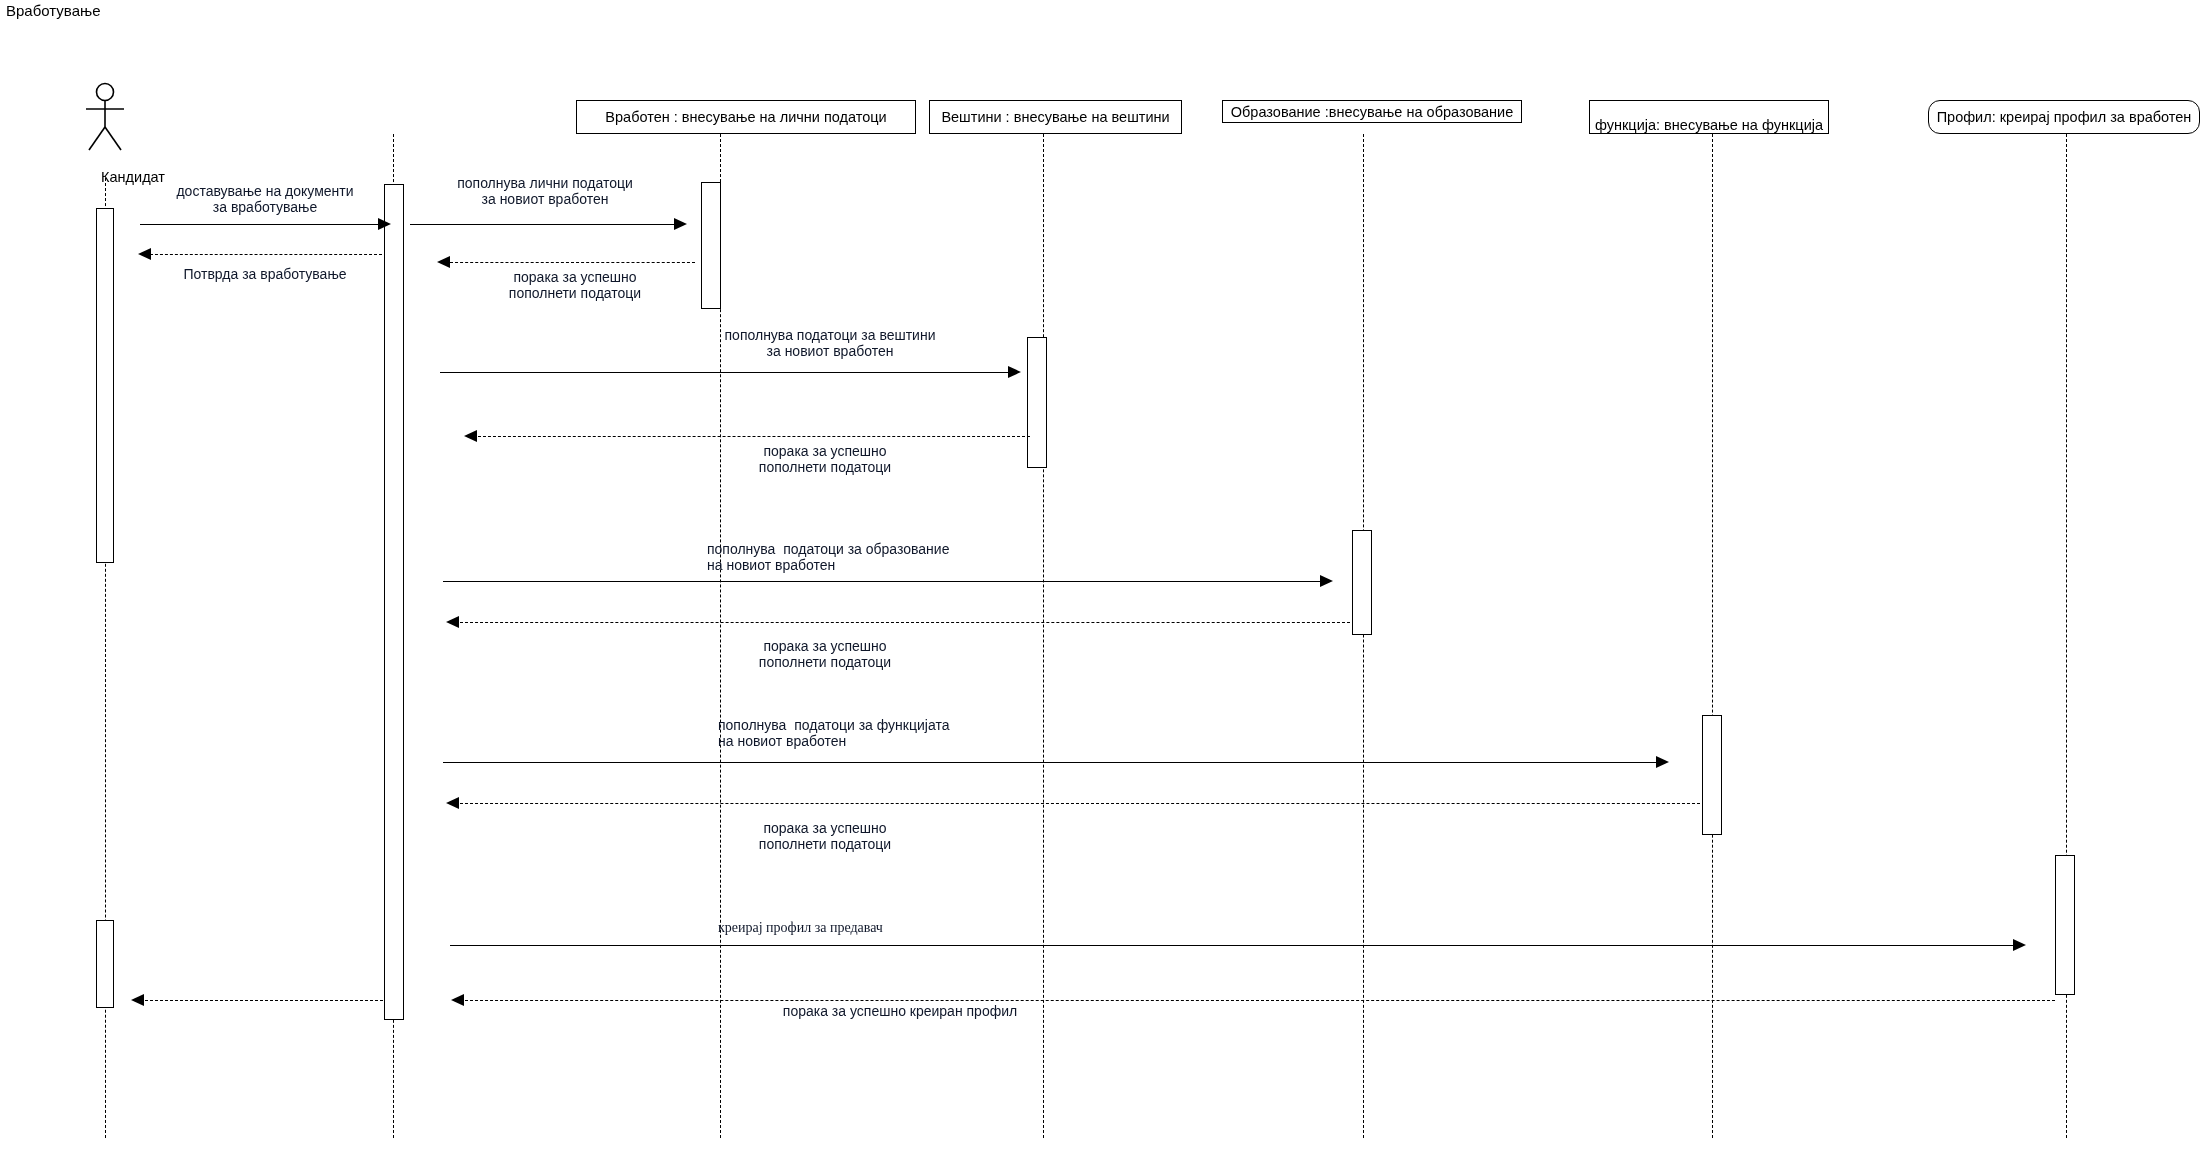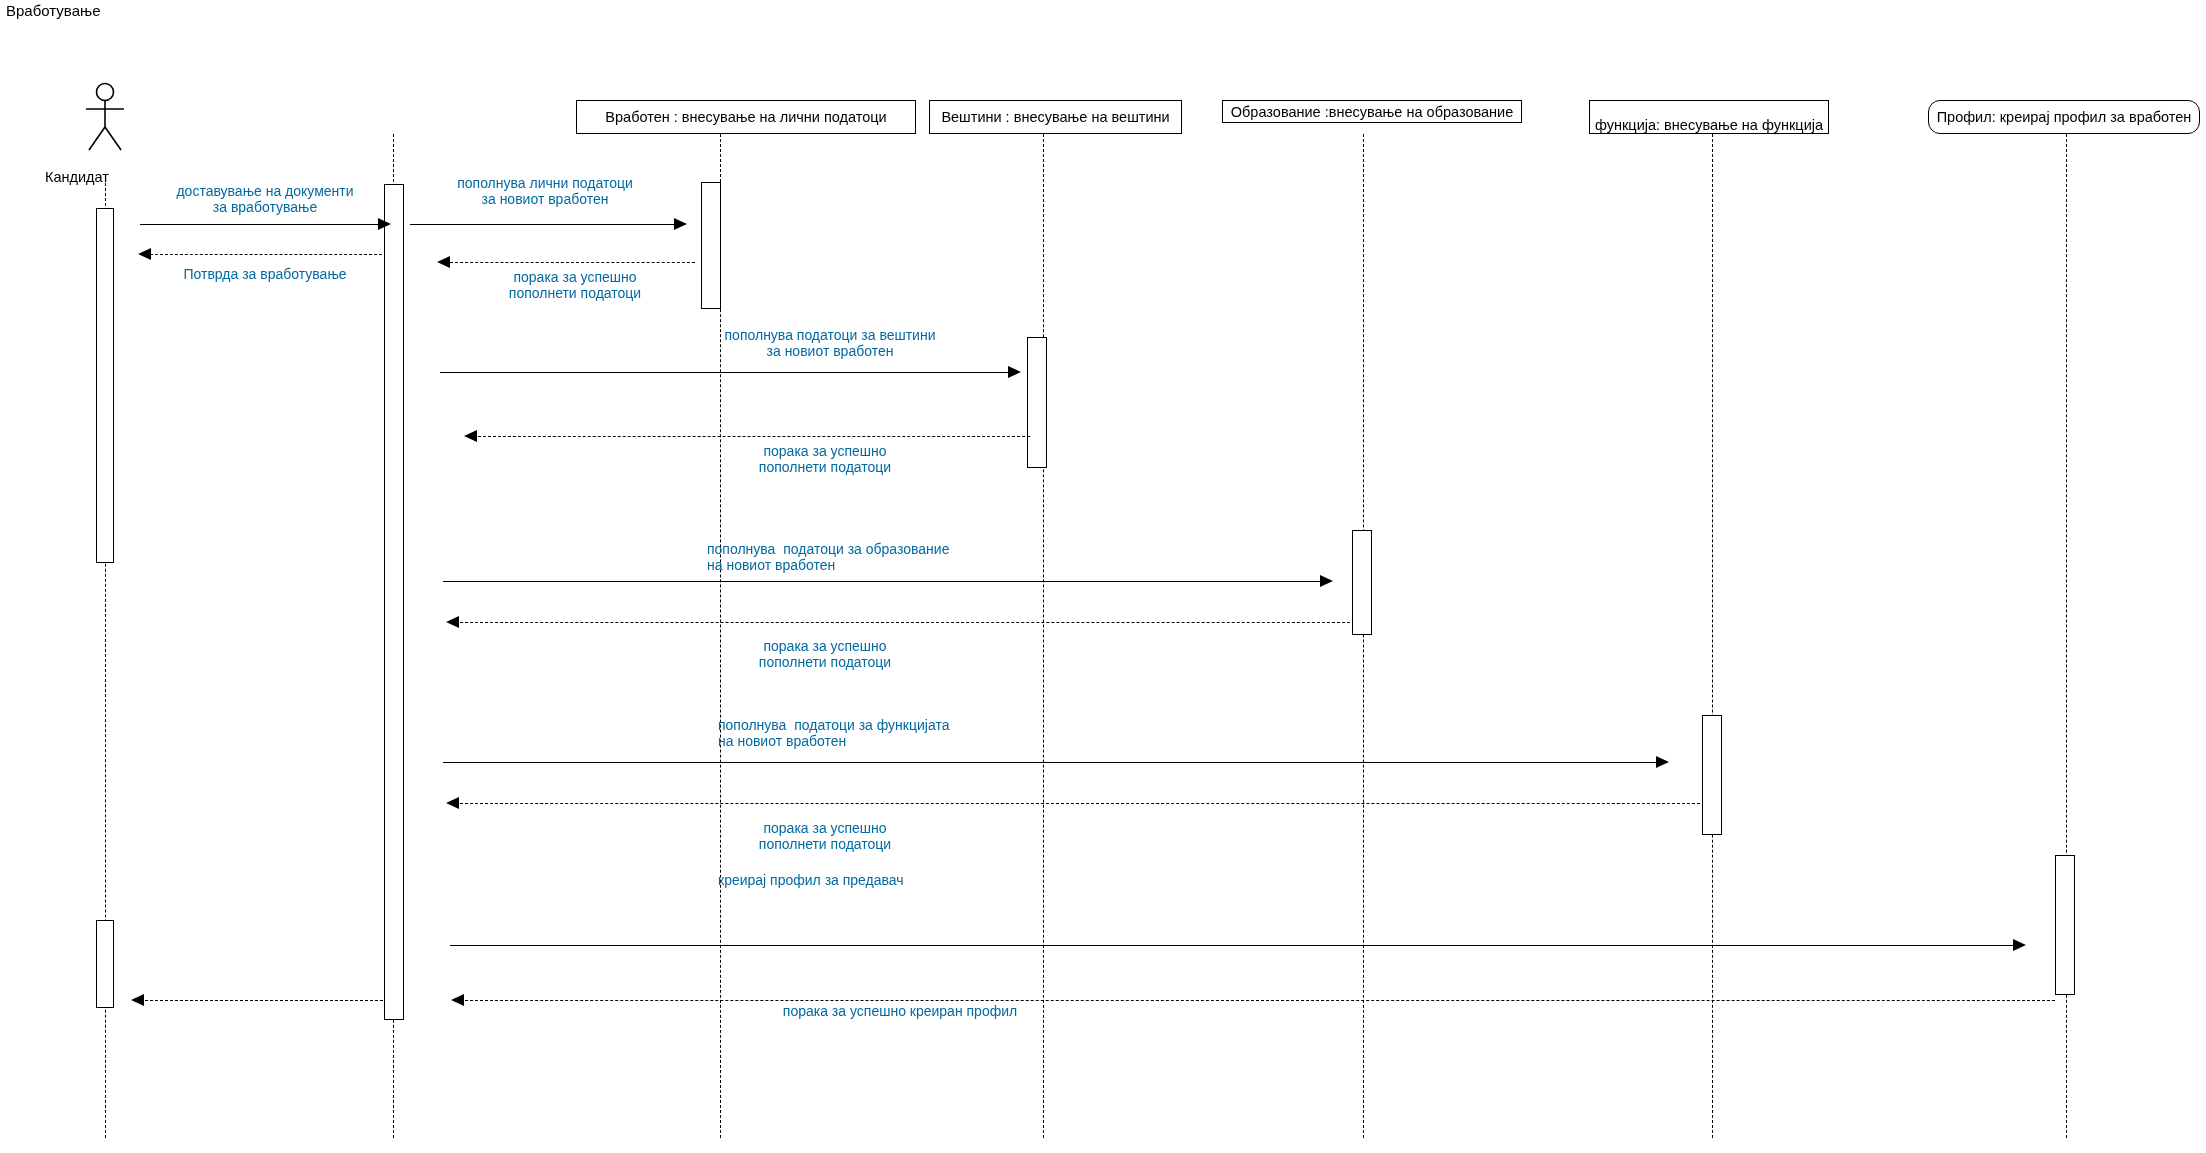--- a/index.html
+++ b/index.html
@@ -40,21 +40,21 @@
     border:1.4px solid #000;
     background:#fff;
   }
   .actor {
     position:absolute;
   }
   .actor-label {
     position:absolute;
     font-size:14.5px;
     white-space:nowrap;
-    text-align:left;
+    text-align:right;
   }
   .msg-line {
     position:absolute;
     height:0;
     border-top:1.6px solid #000;
   }
   .msg-line.dashed {
     border-top:1.6px dashed #000;
   }
   .arrowhead {
@@ -69,21 +69,21 @@
   .arrow-left {
     border-top:6px solid transparent;
     border-bottom:6px solid transparent;
     border-right:13px solid #000;
   }
   .msg-label {
     position:absolute;
     font-size:14px;
     line-height:16px;
     white-space:pre;
-    color:#0369a1;
+    color:#0f172a;
   }
   .msg-label.center { text-align:center; }
 </style>
 </head>
 <body>
 
 <div id="canvas">
 
   <div class="title" style="left:6px; top:2px;">Вработување</div>
 
@@ -180,21 +180,21 @@
   <div class="msg-label" style="left:718px; top:717px; width:420px;">пополнува  податоци за функцијата
 на новиот вработен</div>
 
   <div class="msg-line dashed" style="left:460px; top:803px; width:1240px;"></div>
   <div class="arrowhead arrow-left" style="left:446px; top:797px;"></div>
   <div class="msg-label center" style="left:610px; top:820px; width:430px;">порака за успешно
 пополнети податоци</div>
 
   <div class="msg-line" style="left:450px; top:945px; width:1565px;"></div>
   <div class="arrowhead arrow-right" style="left:2013px; top:939px;"></div>
-  <div class="msg-label" style="left:718px; top:872px; width:330px;">креирај профил за предавач</div>
+  <div class="msg-label" style="left:718px; top:920px; width:330px;font-family:Liberation Serif, serif;">креирај профил за предавач</div>
 
   <div class="msg-line dashed" style="left:465px; top:1000px; width:1590px;"></div>
   <div class="arrowhead arrow-left" style="left:451px; top:994px;"></div>
   <div class="msg-label center" style="left:660px; top:1003px; width:480px;text-align:center;">порака за успешно креиран профил</div>
 
   <div class="msg-line dashed" style="left:145px; top:1000px; width:238px;"></div>
   <div class="arrowhead arrow-left" style="left:131px; top:994px;"></div>
 
 </div>
 

